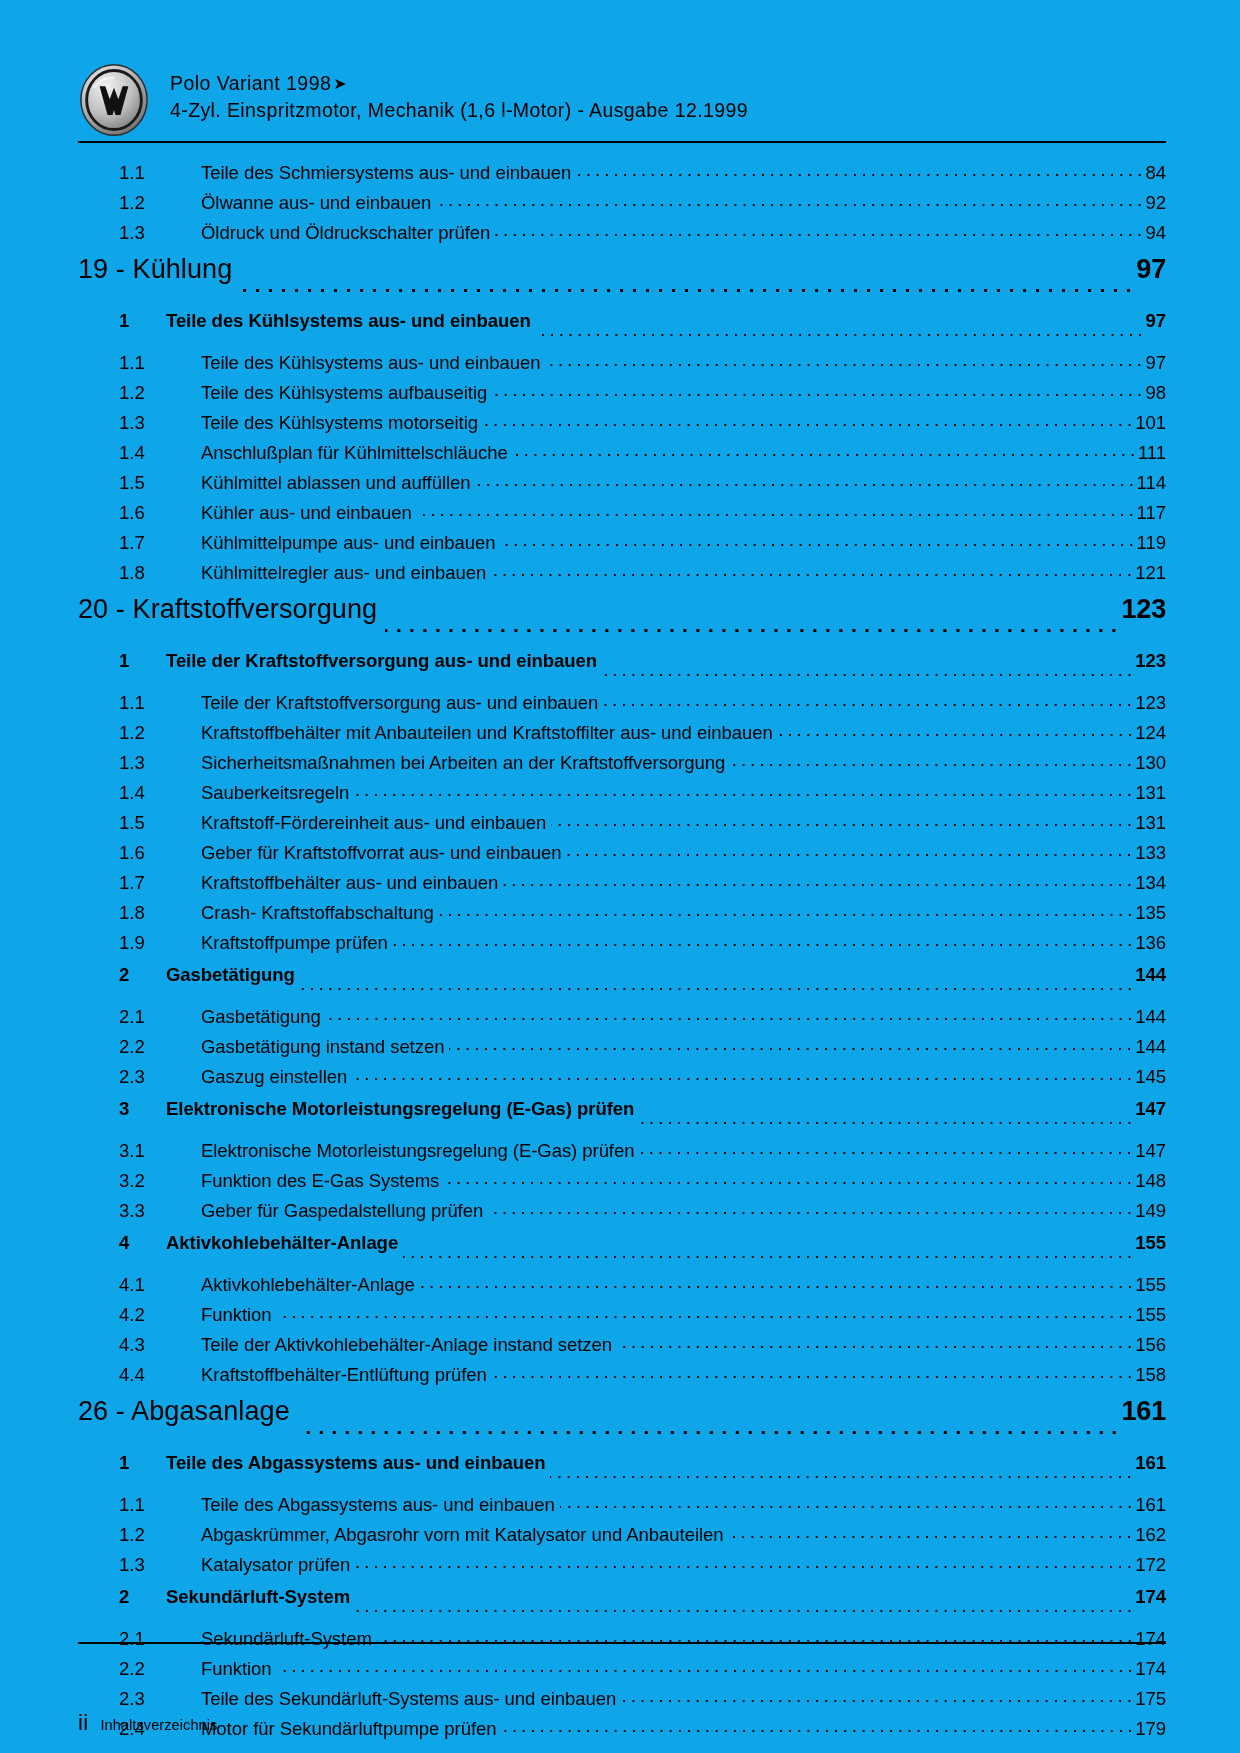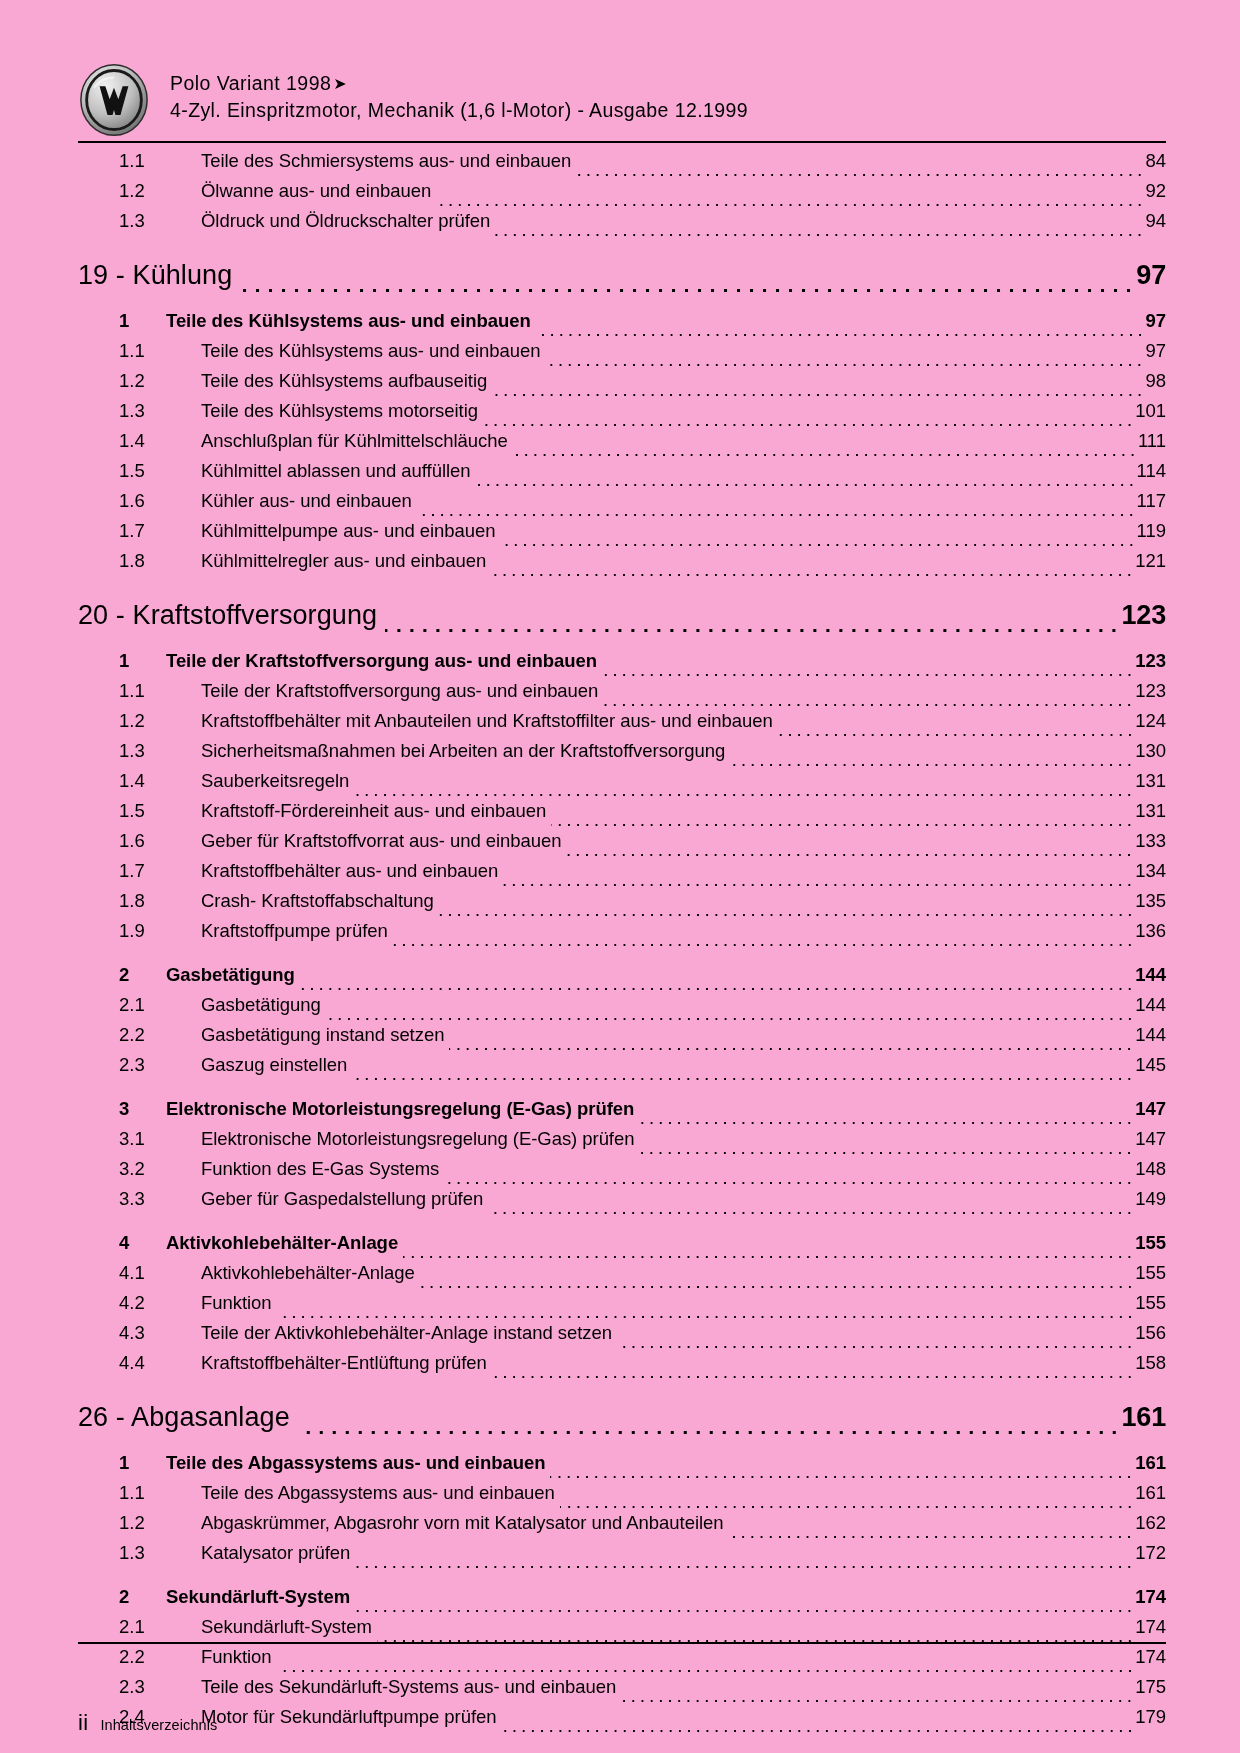--- a/index.html
+++ b/index.html
@@ -11,21 +11,21 @@
   body {
     font-family: "Liberation Sans", sans-serif;
     color: #000000;
     -webkit-font-smoothing: antialiased;
   }
   .page {
     position: relative;
     width: 1240px;
     height: 1753px;
     margin: 0 auto;
-    background: #f9a8d4;
+    background: #0ea5e9;
     box-sizing: border-box;
     overflow: hidden;
   }
 
   
   .header {
     position: absolute;
     left: 78px;
     top: 62px;
     width: 1088px;
@@ -105,21 +105,21 @@
   }
 
   .pg {
     flex: 0 0 auto;
     text-align: right;
   }
 
   
   .row.chapter {
     height: 42px;
-    align-items: center;
+    align-items: flex-start;
     margin-top: 14px;
   }
   .row.chapter .title {
     font-size: 27px;
     font-weight: normal;
     letter-spacing: 0.1px;
     padding-left: 0;
   }
   .row.chapter .pg {
     font-size: 27px;
@@ -152,20 +152,21 @@
   
   .row.sub {
     height: 30px;
     font-weight: normal;
   }
   .row.sub .num {
     flex: 0 0 88px;
     padding-left: 41px;
     font-size: 18.5px;
     box-sizing: border-box;
+    margin-top: 12px;
   }
   .row.sub .title { font-size: 18.5px; letter-spacing: -0.05px; margin-left: 35px; }
   .row.sub .pg { font-size: 18.5px; }
 
   
   .footer-rule {
     position: absolute;
     left: 78px;
     top: 1642px;
     width: 1088px;

